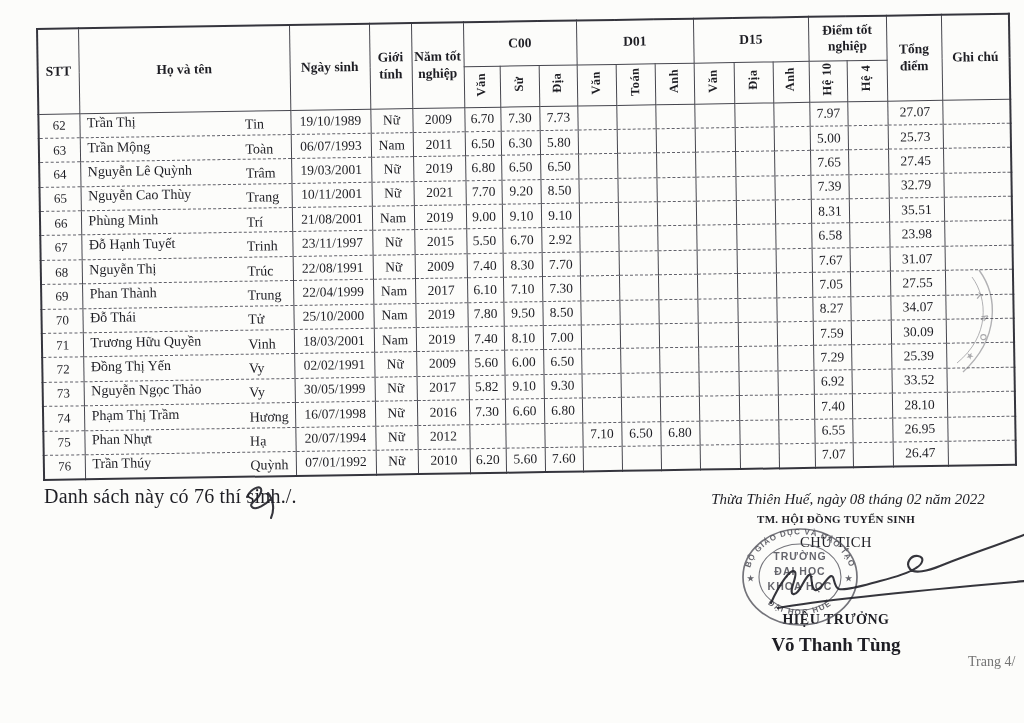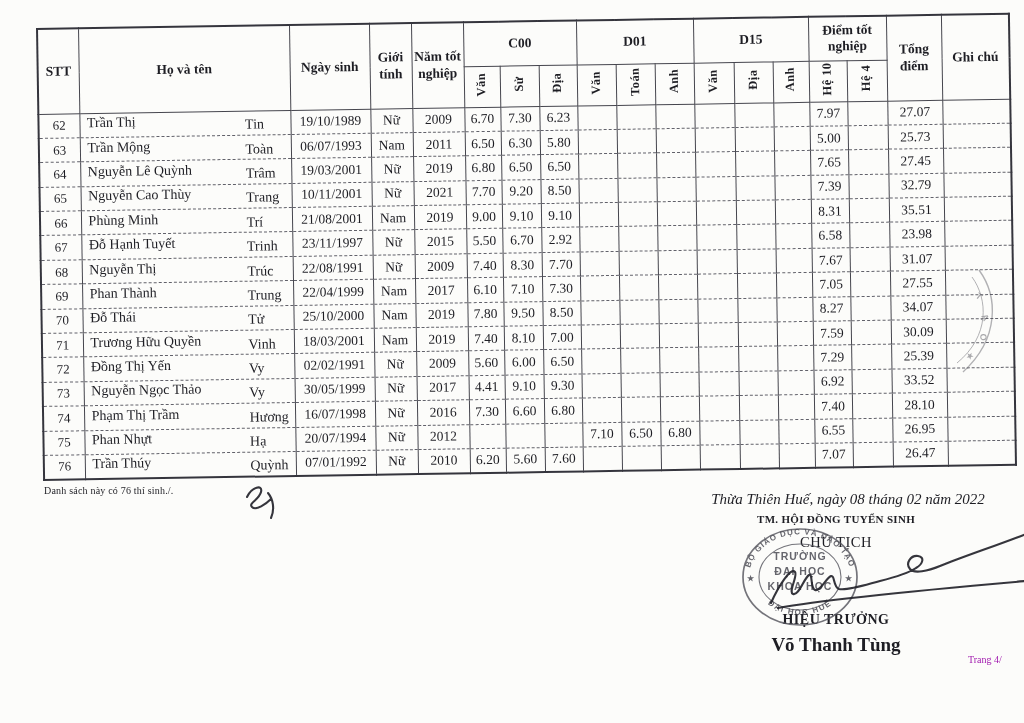--- a/index.html
+++ b/index.html
@@ -22,28 +22,28 @@
   td{border-right:1px solid #46464e;border-top:1px dashed #61616a;height:24.4px;
      font-size:13.5px;text-align:center;vertical-align:middle;padding:0 2px;
      overflow:hidden;white-space:nowrap}
   tbody tr:first-child td{border-top:1px solid #46464e}
   td.name{text-align:left}
   .ho{display:inline-block;width:163px;padding-left:5px;font-size:14px;overflow:hidden}
   .ten{display:inline-block;font-size:14px}
   td.stt{font-size:13px}
 
   .abs{position:absolute}
-  .footer-note{left:44px;top:485px;font-size:10px;letter-spacing:.2px}
+  .footer-note{left:44px;top:485px;font-size:20px;letter-spacing:.2px}
   .sigline{left:650px;width:372px;text-align:center}
   .place-date{top:491px;font-style:italic;font-size:15px;left:662px}
   .committee{top:513px;font-weight:bold;font-size:11px;letter-spacing:.3px}
   .chairman{top:534px;font-weight:normal;font-size:14.5px;letter-spacing:.5px}
   .rector{top:612px;font-weight:bold;font-size:14px;letter-spacing:.5px}
   .signer{top:634px;font-weight:bold;font-size:19px}
-  .page-num{left:968px;top:654px;font-size:10px;color:#a21caf}
+  .page-num{left:968px;top:654px;font-size:14px;color:#737373}
 
   svg.overlay{position:absolute;left:0;top:0;width:1024px;height:723px;pointer-events:none}
   .stamp-stroke{fill:none;stroke:#56565e;opacity:.82}
   .stamp-text{fill:#56565e;opacity:.9;font-family:"Liberation Sans",sans-serif;font-weight:bold}
   .sig-stroke{fill:none;stroke:#24242b;stroke-width:2.1;stroke-linecap:round;opacity:.92}
   .faint{opacity:.55}
 </style>
 </head>
 <body>
 
@@ -99,21 +99,21 @@
     </thead>
     <tbody>
         <tr>
     <td class="stt">62</td>
     <td class="name"><span class="ho">Trần Thị</span><span class="ten">Tin</span></td>
     <td>19/10/1989</td>
     <td>Nữ</td>
     <td>2009</td>
     <td>6.70</td>
     <td>7.30</td>
-    <td>6.23</td>
+    <td>7.73</td>
     <td></td>
     <td></td>
     <td></td>
     <td></td>
     <td></td>
     <td></td>
     <td>7.97</td>
     <td></td>
     <td>27.07</td>
     <td></td>
@@ -317,21 +317,21 @@
     <td></td>
     <td>25.39</td>
     <td></td>
   </tr>
         <tr>
     <td class="stt">73</td>
     <td class="name"><span class="ho">Nguyễn Ngọc Thảo</span><span class="ten">Vy</span></td>
     <td>30/05/1999</td>
     <td>Nữ</td>
     <td>2017</td>
-    <td>4.41</td>
+    <td>5.82</td>
     <td>9.10</td>
     <td>9.30</td>
     <td></td>
     <td></td>
     <td></td>
     <td></td>
     <td></td>
     <td></td>
     <td>6.92</td>
     <td></td>

